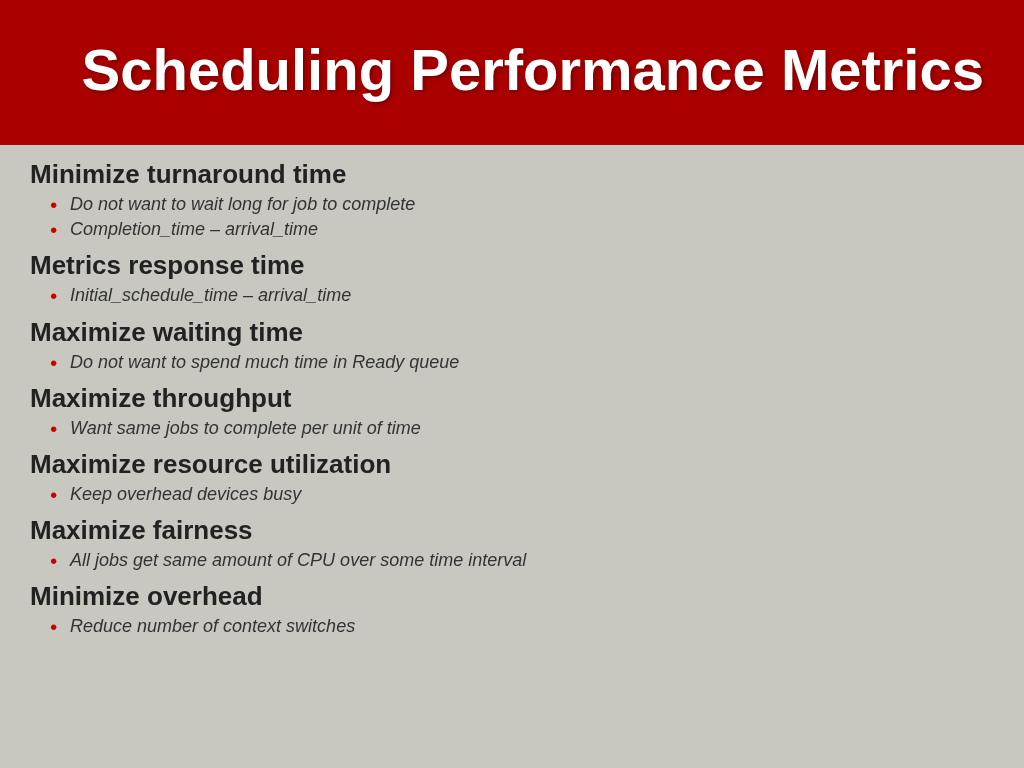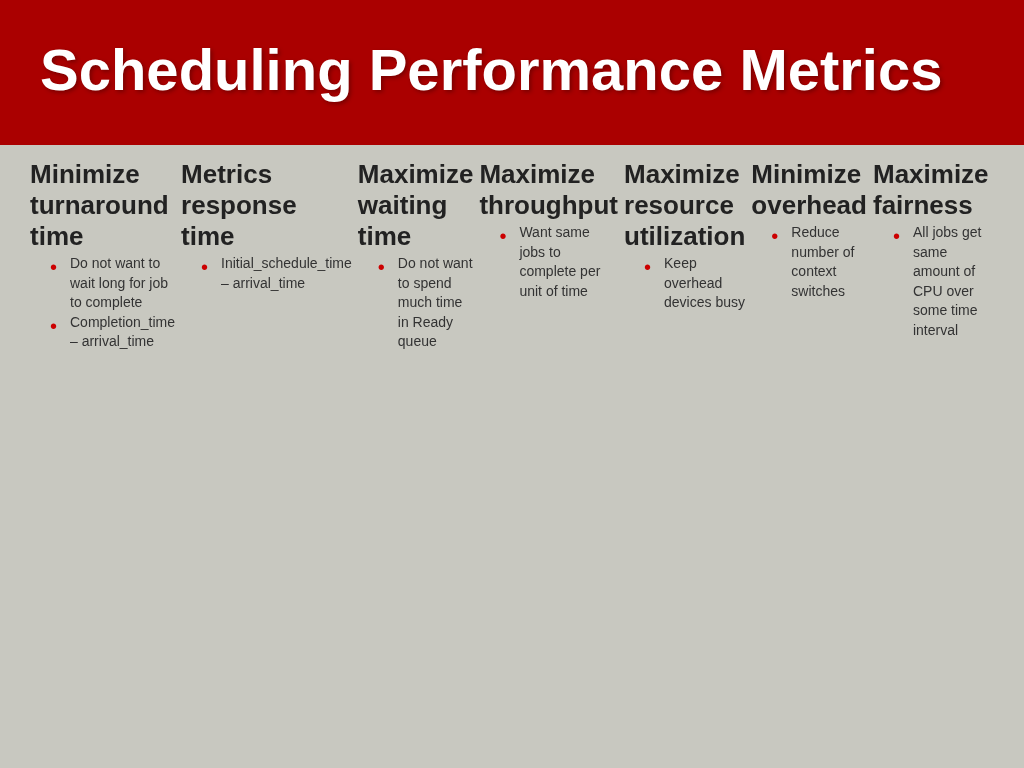--- a/index.html
+++ b/index.html
@@ -24,61 +24,62 @@
       flex-direction: column;
     }
 
     .header {
       background-color: #aa0000;
       padding: 18px 40px 22px 40px;
       text-align: center;
       min-height: 145px;
       display: flex;
       align-items: center;
-      justify-content: flex-start;
+      justify-content: flex-end;
     }
 
     .header-title {
       color: #ffffff;
       font-size: 58px;
       font-weight: bold;
       line-height: 1.15;
       text-shadow: 2px 2px 4px rgba(0,0,0,0.3);
     }
 
     .content {
       flex: 1;
       padding: 14px 30px 10px 30px;
       display: flex;
-      flex-direction: row;
+      flex-direction: column;
       gap: 6px;
     }
 
     .section {
       margin-bottom: 2px;
     }
 
     .section-heading {
       font-size: 26px;
       font-weight: bold;
       color: #222222;
       margin-bottom: 2px;
     }
 
     .bullet-list {
       list-style: none;
       padding-left: 20px;
     }
 
     .bullet-list li {
-      font-size: 14px;
+      font-size: 18px;
       color: #333333;
       position: relative;
       padding-left: 20px;
       line-height: 1.4;
+      font-style: italic;
     }
 
     .bullet-list li::before {
       content: "•";
       color: #cc0000;
       font-size: 20px;
       position: absolute;
       left: 0;
       top: -1px;
     }
@@ -116,25 +117,25 @@
           <li>Want same jobs to complete per unit of time</li>
         </ul>
       </div>
       <div class="section">
         <div class="section-heading">Maximize resource utilization</div>
         <ul class="bullet-list">
           <li>Keep overhead devices busy</li>
         </ul>
       </div>
       <div class="section">
+        <div class="section-heading">Maximize fairness</div>
+        <ul class="bullet-list">
+          <li>All jobs get same amount of CPU over some time interval</li>
+        </ul>
+      </div>
+      <div class="section">
         <div class="section-heading">Minimize overhead</div>
         <ul class="bullet-list">
           <li>Reduce number of context switches</li>
-        </ul>
-      </div>
-      <div class="section">
-        <div class="section-heading">Maximize fairness</div>
-        <ul class="bullet-list">
-          <li>All jobs get same amount of CPU over some time interval</li>
         </ul>
       </div>
     </div>
 </div>
 
 </body></html>

